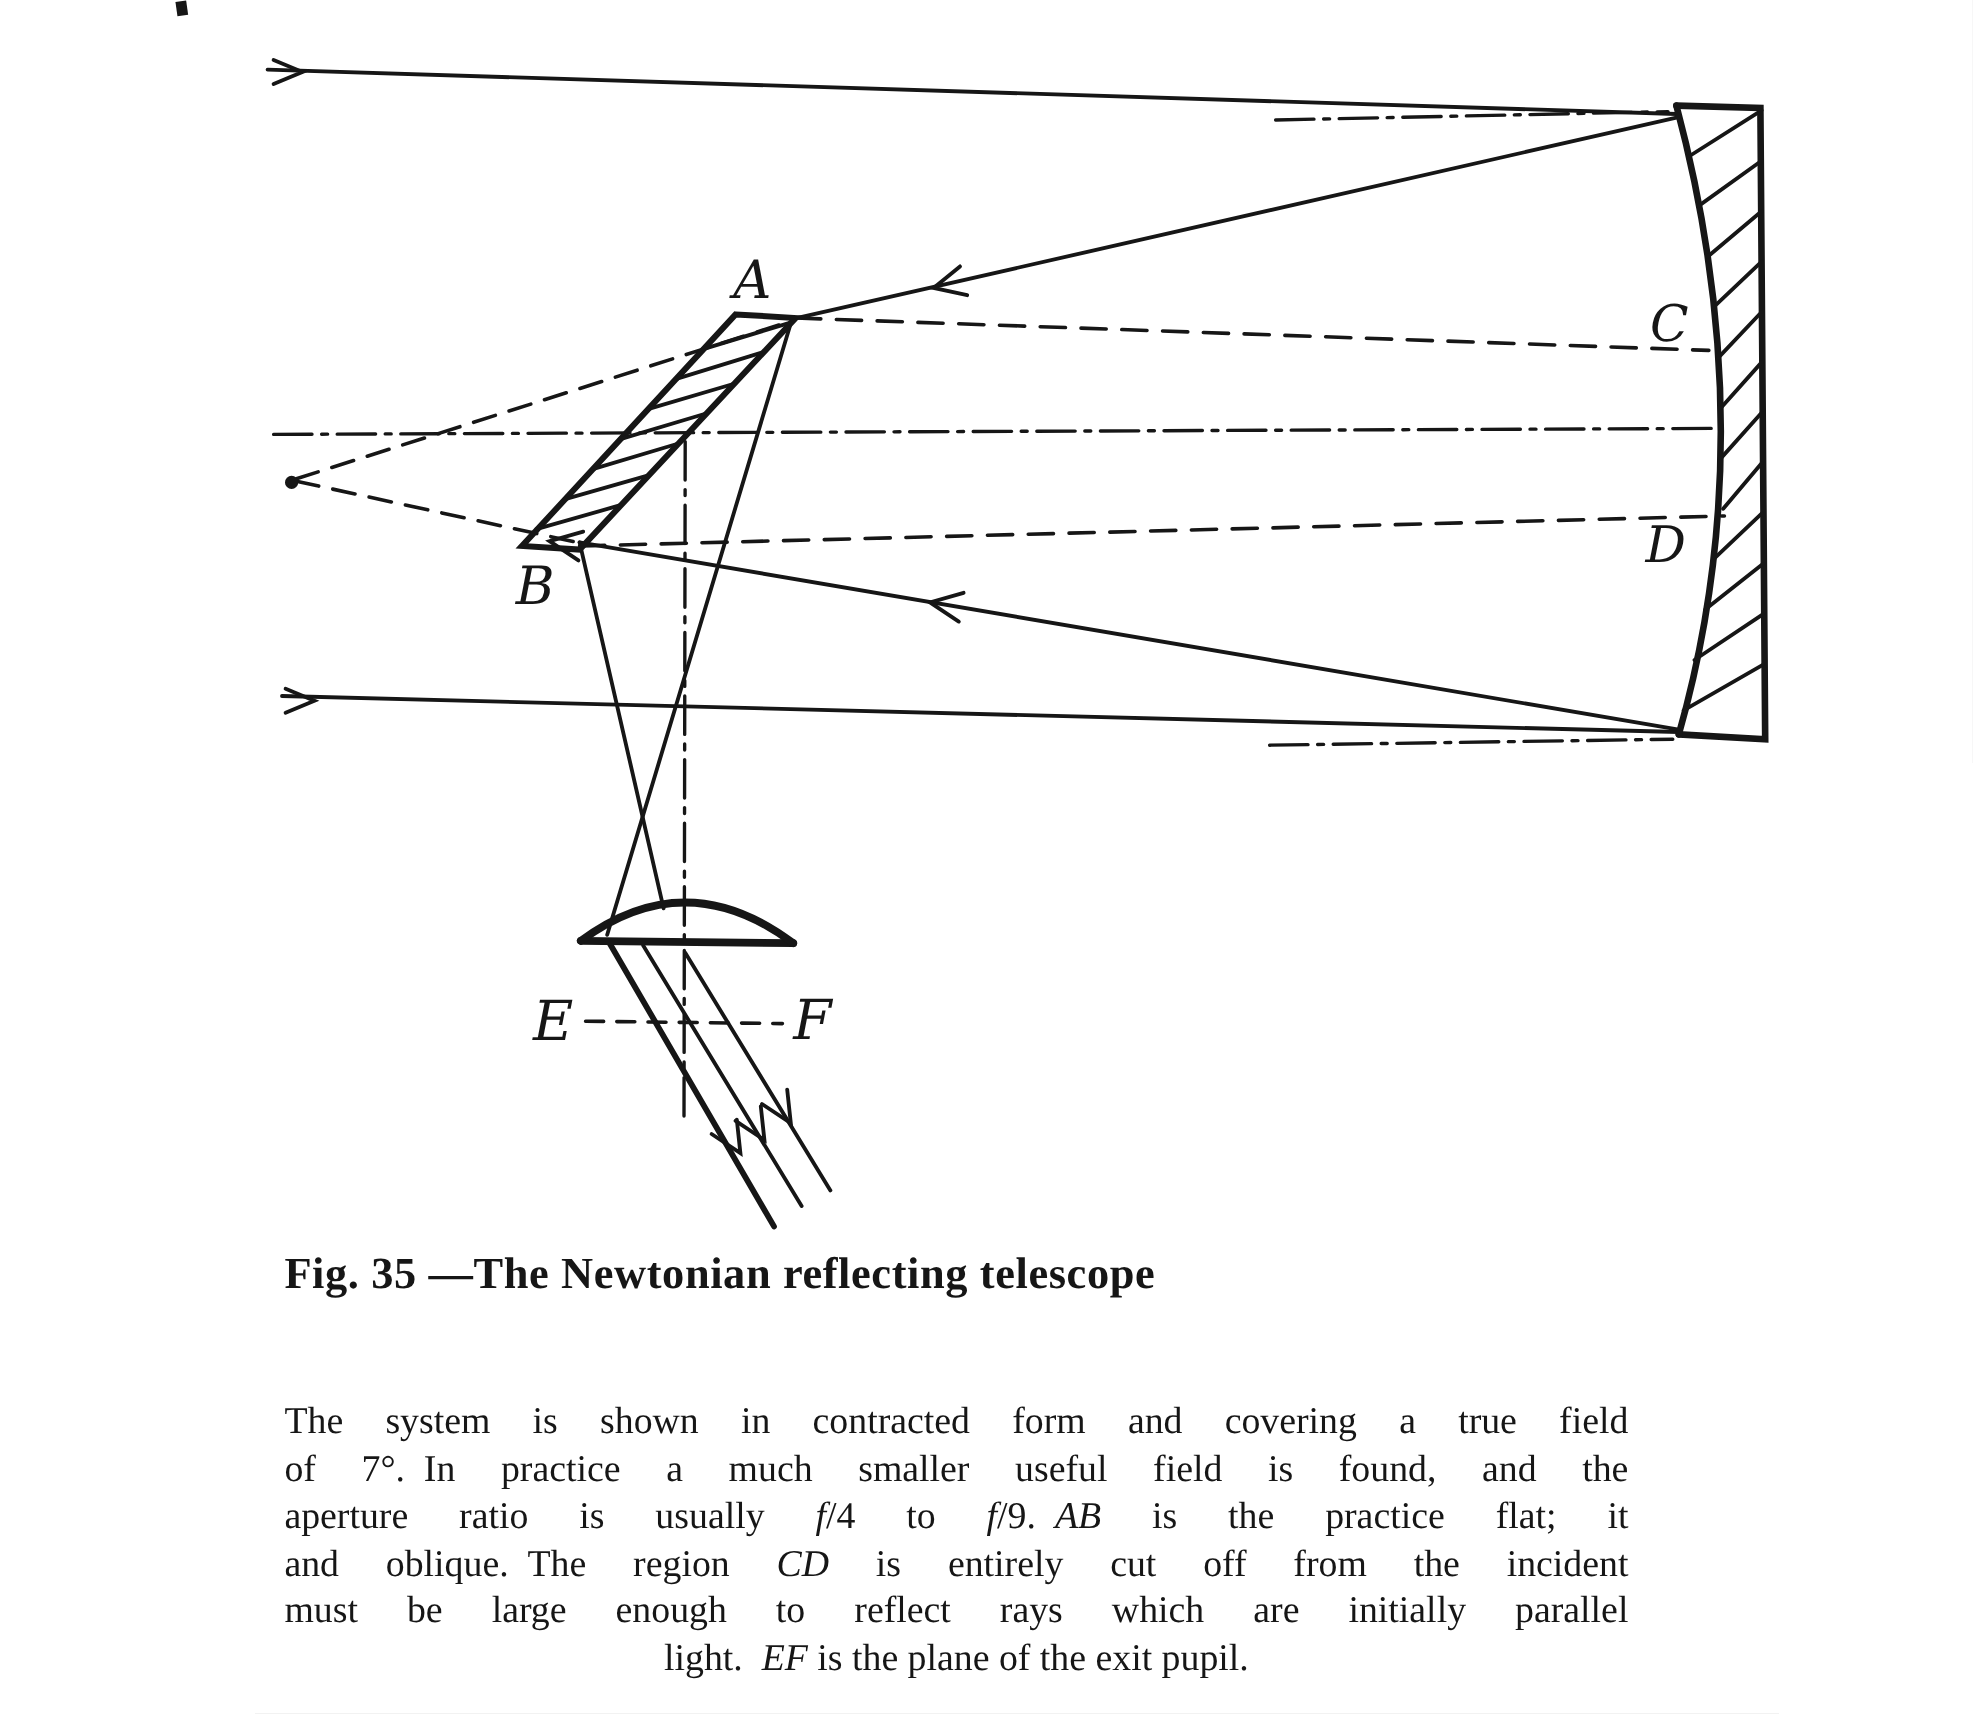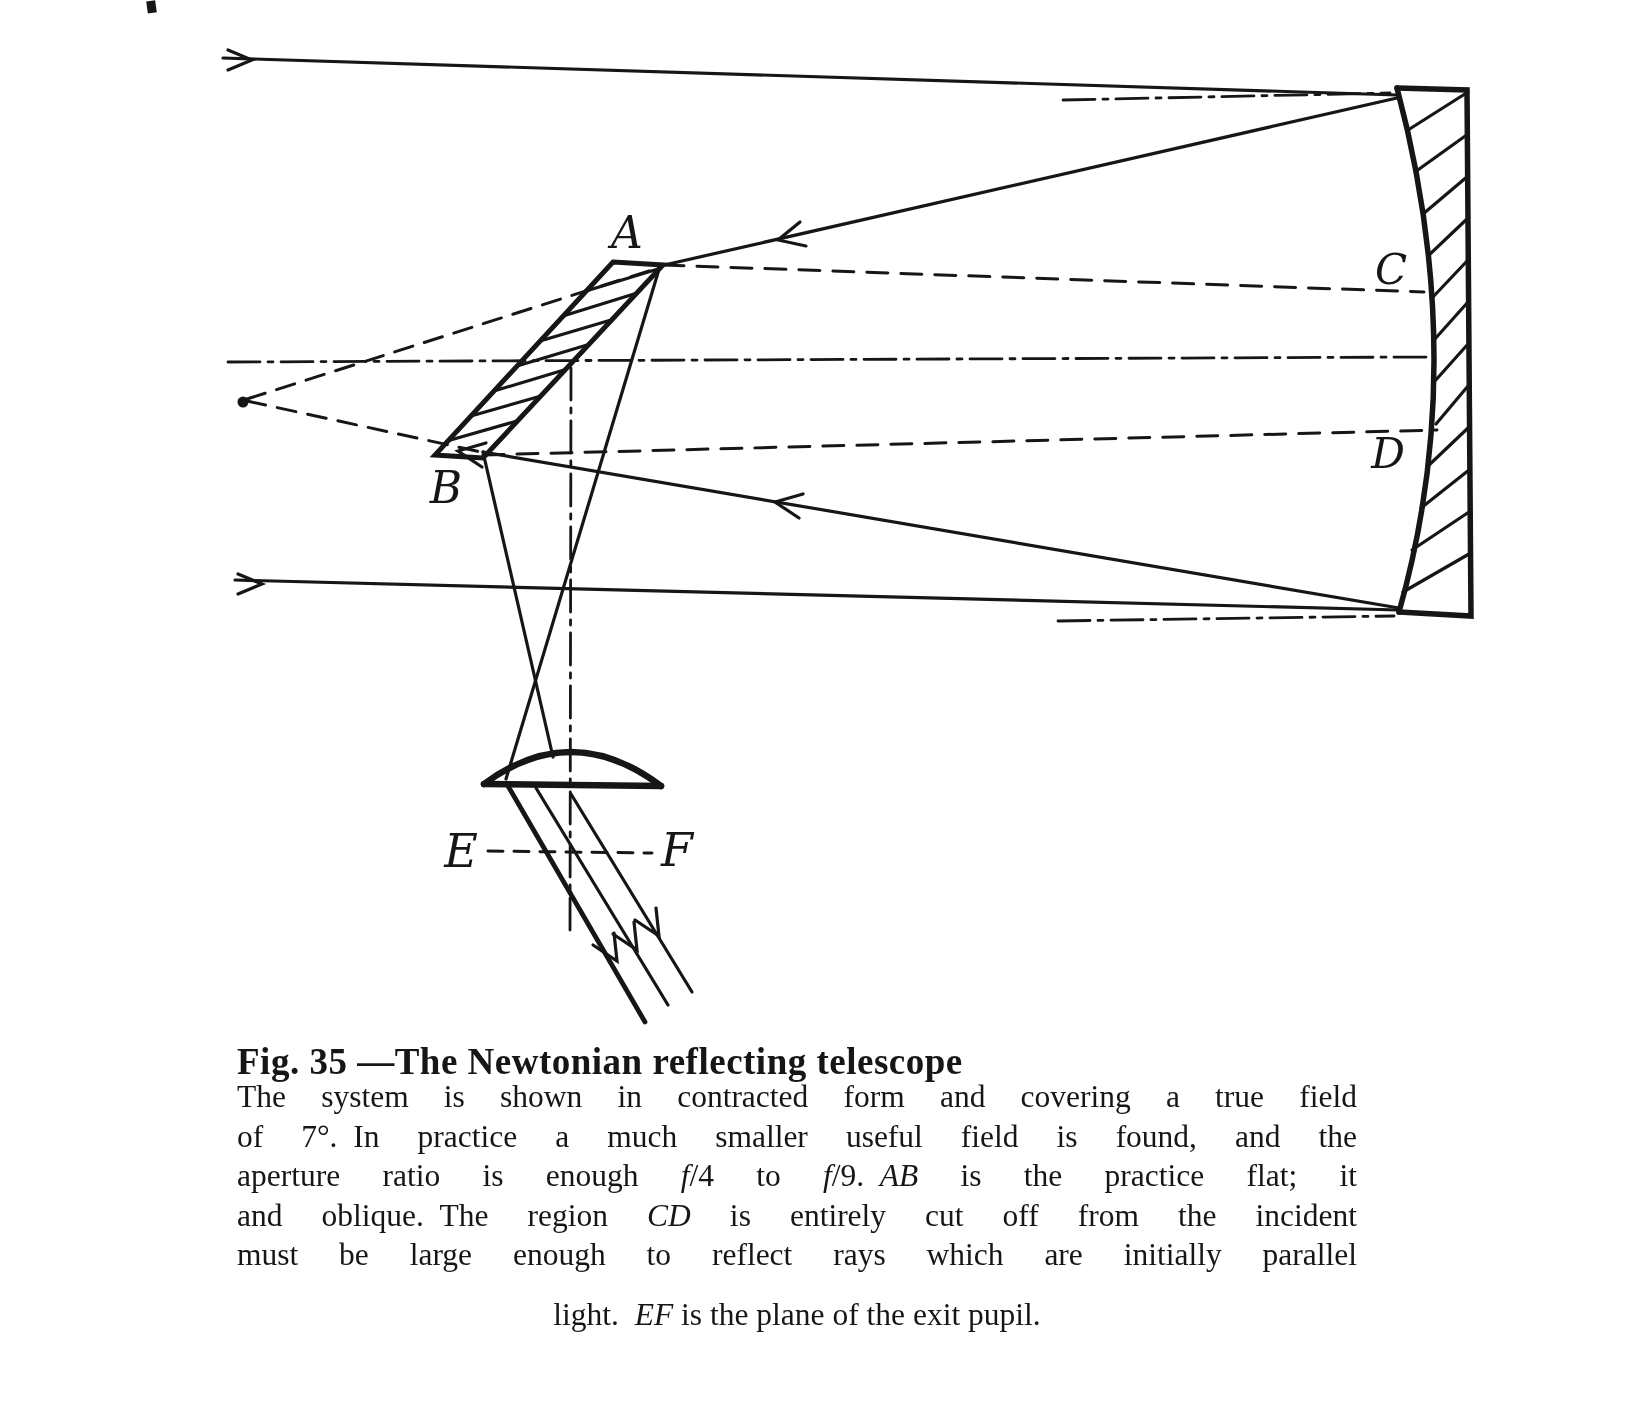--- a/index.html
+++ b/index.html
@@ -15,26 +15,26 @@
   .diagram-svg{position:absolute;left:0;top:0;}
   .fig-title{
     position:absolute;left:237px;top:1040px;width:1120px;
     text-align:left;
     font-weight:bold;
     font-size:37px;
     letter-spacing:0.5px;
     white-space:nowrap;
   }
   .caption{
-    position:absolute;left:237px;top:1077px;width:1120px;
+    position:absolute;left:237px;top:1164px;width:1120px;
     font-size:31.5px;
     line-height:39.5px;
   }
   .cap-line{text-align:justify;text-align-last:justify;}
-  .cap-line.center{text-align:left;text-align-last:center;margin-top:20px;}
+  .cap-line.center{text-align:left;text-align-last:center;}
   .it{font-style:italic;}
   svg text{font-family:"DejaVu Serif","Liberation Serif",serif;font-style:italic;fill:#161616;}
 </style>
 </head>
 <body>
 
 <div class="page">
 
   <svg class="diagram-svg" width="1644" height="1035" viewBox="0 0 1644 1035">
 
@@ -126,19 +126,19 @@
     <text x="1388" y="468" font-size="42" text-anchor="middle">D</text>
     <text x="461" y="867" font-size="46" text-anchor="middle">E</text>
     <text x="677" y="866" font-size="46" text-anchor="middle">F</text>
   </svg>
 
   <div class="fig-title">Fig. 35 —The Newtonian reflecting telescope</div>
 
   <div class="caption">
     <div class="cap-line"><span>The system is shown in contracted form and covering a true field</span></div>
     <div class="cap-line"><span>of 7°. In practice a much smaller useful field is found, and the</span></div>
-    <div class="cap-line"><span>aperture ratio is enough </span><span class="it">f</span><span>/4 to </span><span class="it">f</span><span>/9. </span><span class="it">AB</span><span> is the practice flat; it</span></div>
+    <div class="cap-line"><span>aperture ratio is usually </span><span class="it">f</span><span>/4 to </span><span class="it">f</span><span>/9. </span><span class="it">AB</span><span> is the practice flat; it</span></div>
     <div class="cap-line"><span>and oblique. The region </span><span class="it">CD</span><span> is entirely cut off from the incident</span></div>
     <div class="cap-line"><span>must be large enough to reflect rays which are initially parallel</span></div>
     <div class="cap-line center"><span>light. </span><span class="it">EF</span><span> is the plane of the exit pupil.</span></div>
   </div>
 
 </div>
 
 </body></html>

